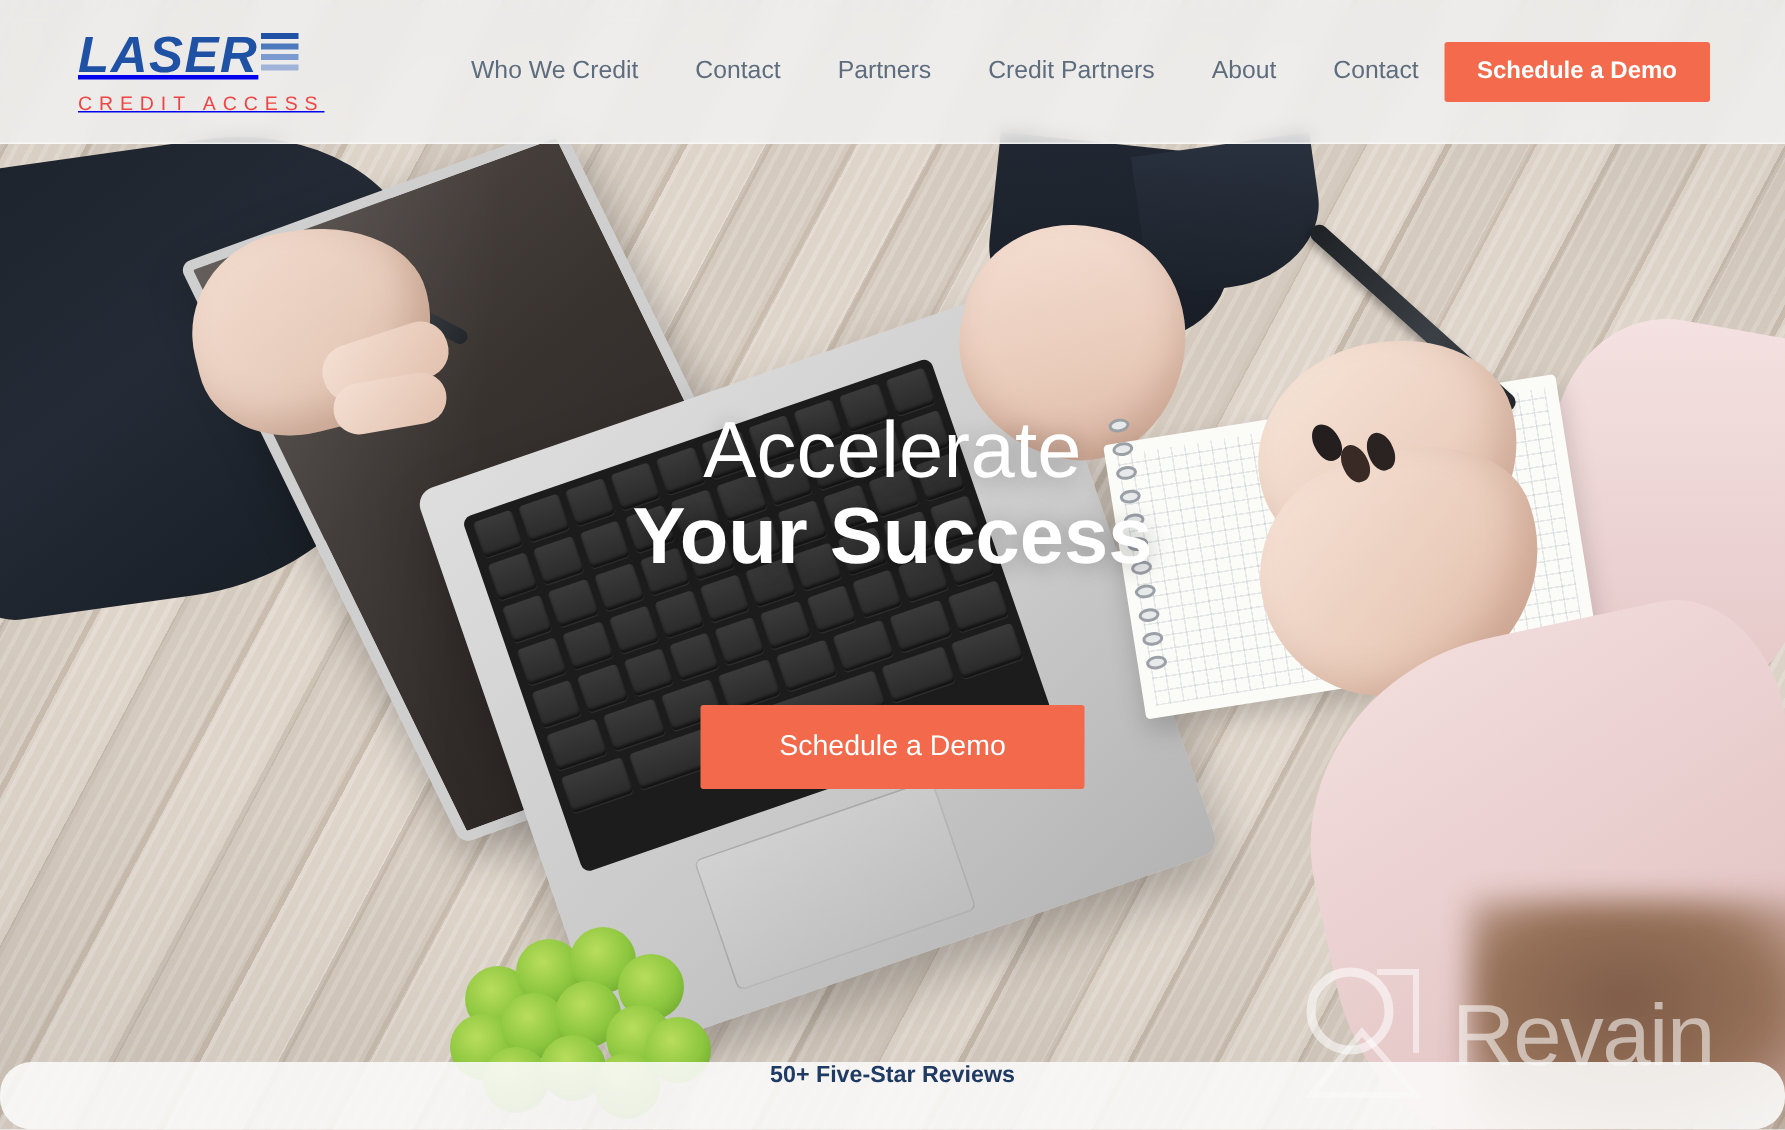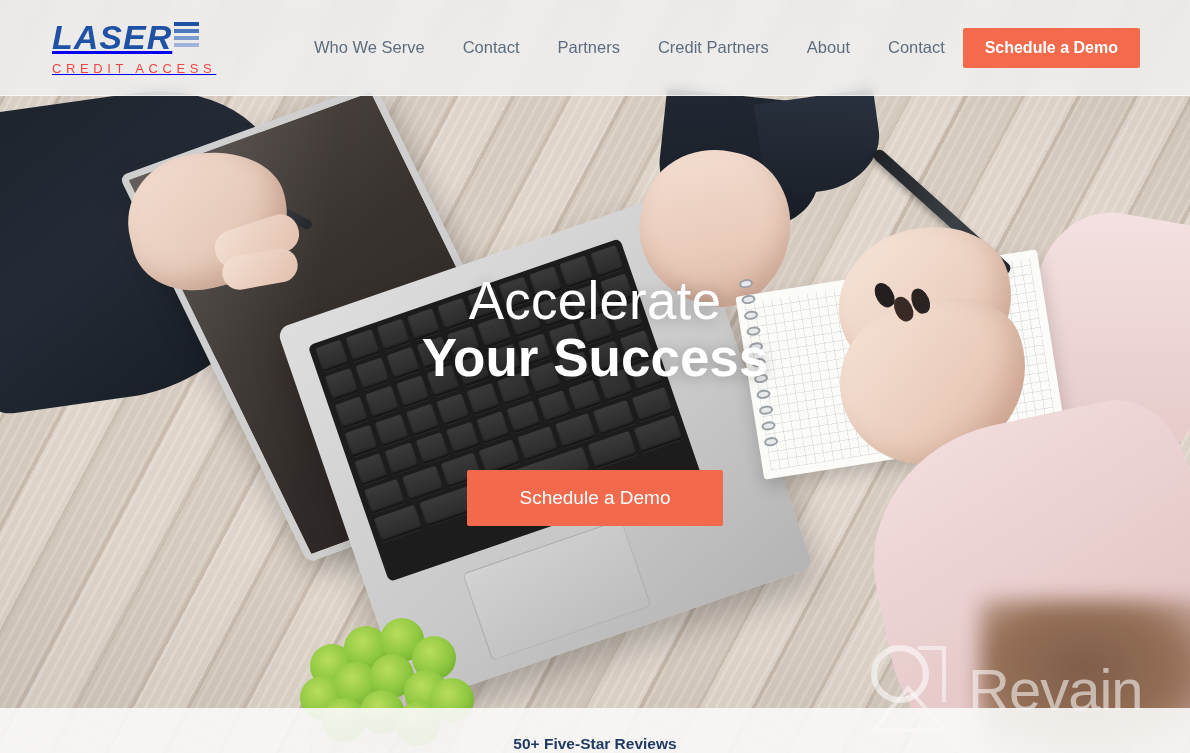--- a/index.html
+++ b/index.html
@@ -374,22 +374,23 @@
   }
 
   
   .review-bar {
     position: absolute;
     left: 0; top: 708px;
     width: 1190px; height: 45px;
     background: rgba(250,250,248,0.90);
     z-index: 25;
     display: flex;
-    align-items: flex-end;
+    align-items: flex-start;
     justify-content: center;
+    border-radius: 21px;
   }
   .review-text {
     font-size: 15.5px;
     font-weight: bold;
     color: #1f3a63;
   }
 
   
   .watermark {
     position: absolute;
@@ -568,21 +569,21 @@
           <i></i>
             <i></i>
             <i></i>
             <i></i>
         </span>
       </div>
       <span class="brand-sub">CREDIT ACCESS</span>
     </a>
 
     <nav class="main-nav">
-      <a class="nav-link" href="#">Who We Serve</a>
+      <a class="nav-link" href="#">Who We Credit</a>
       <a class="nav-link" href="#">Contact</a>
       <a class="nav-link" href="#">Partners</a>
       <a class="nav-link" href="#">Credit Partners</a>
       <a class="nav-link" href="#">About</a>
       <a class="nav-link" href="#">Contact</a>
     </nav>
 
     <button class="header-cta">Schedule a Demo</button>
   </header>
 

